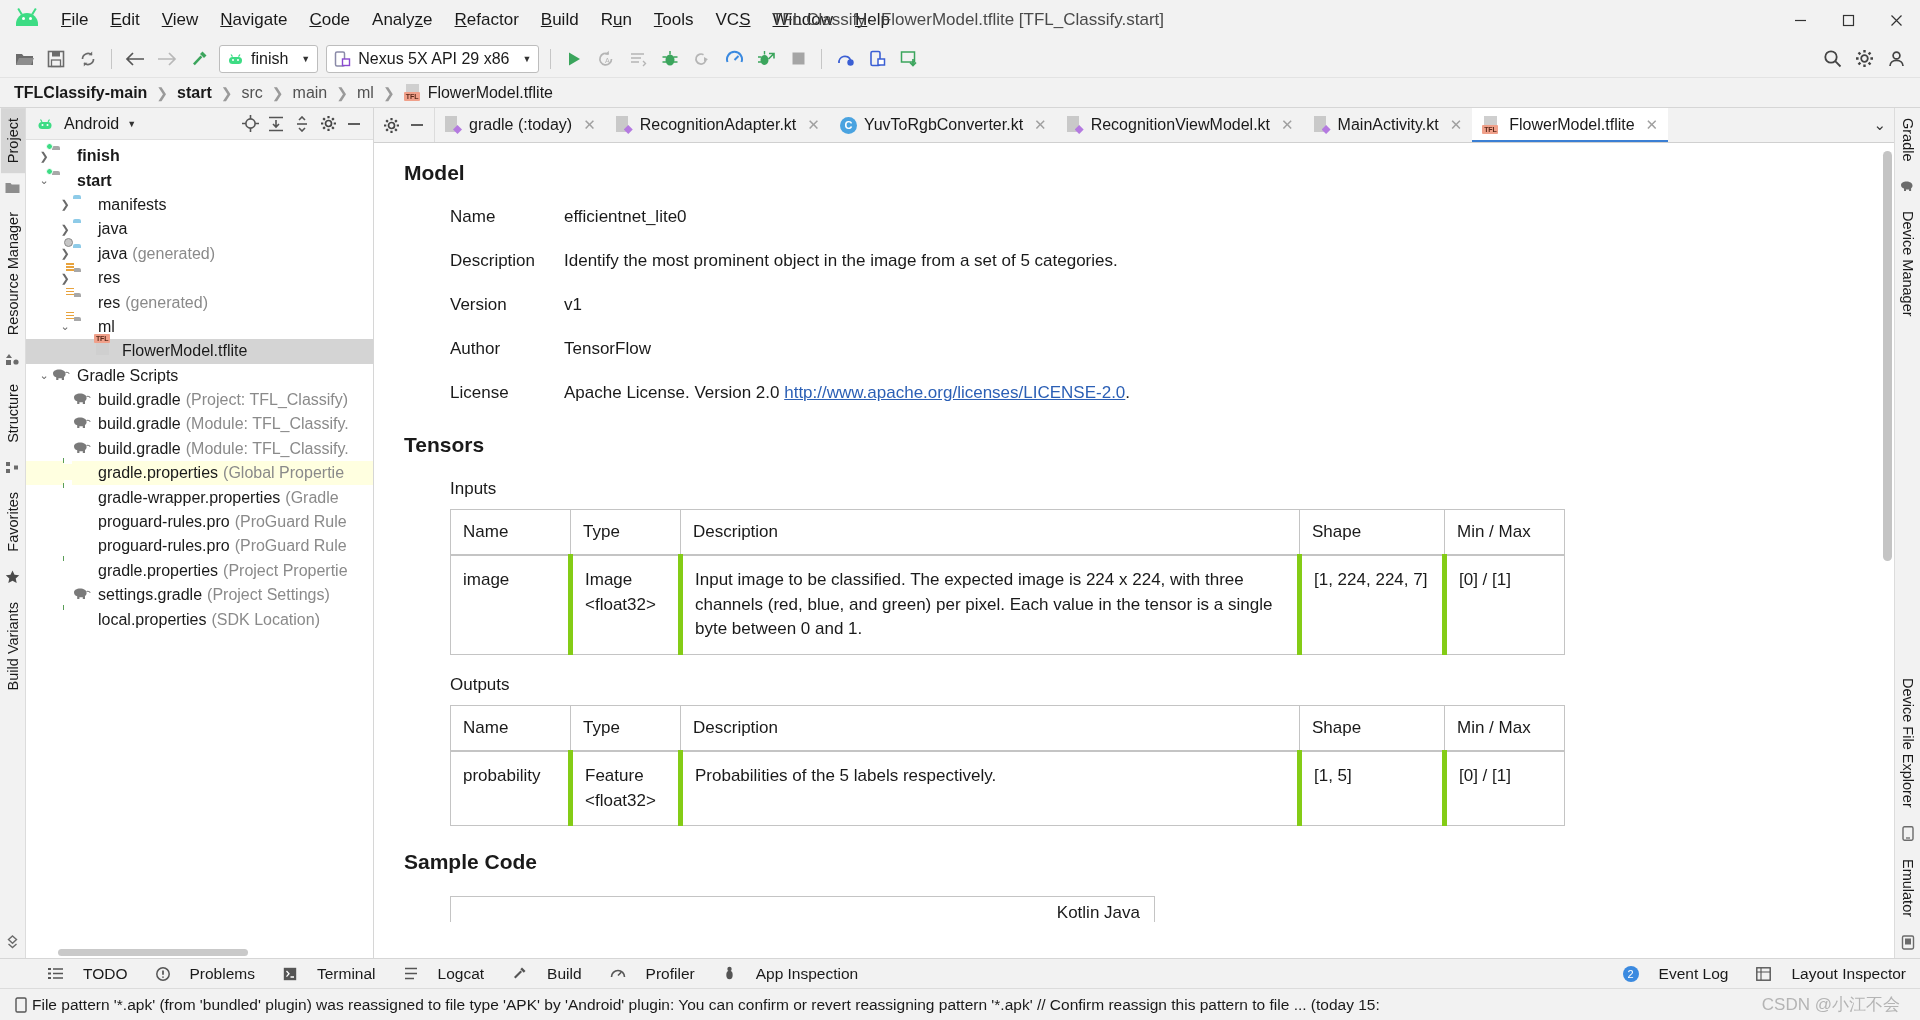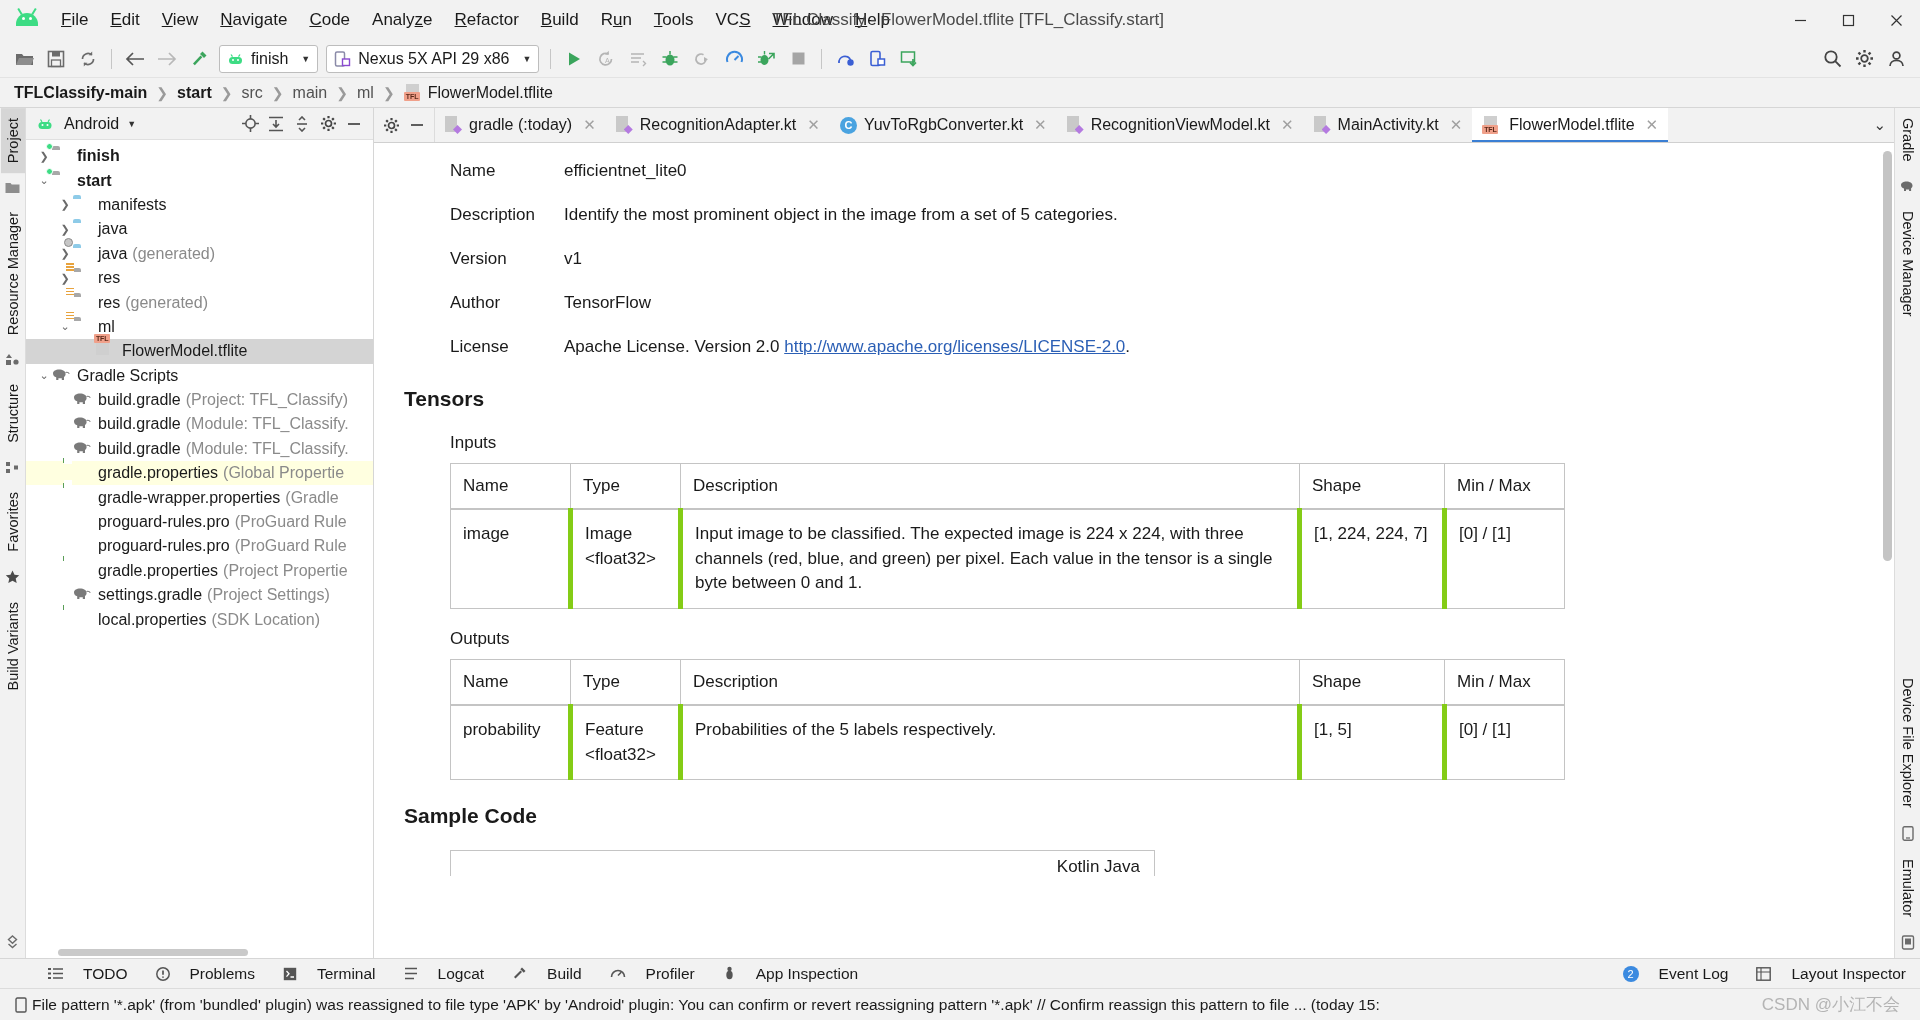--- a/index.html
+++ b/index.html
@@ -715,20 +715,21 @@
               <span class="x">✕</span>
             </div>
           </div>
         <div class="tabs-right">
           <span style="font-size:15px;color:#333;">⌄</span>
         </div>
       </div>
 
       <div class="doc">
         <div class="docpad">
+          <h2 class="sec">Model</h2>
           <div id="modelfields">
               <div class="kvrow">
                 <div class="kvk">Name</div>
                 <div class="kvv">efficientnet_lite0</div>
               </div>
               <div class="kvrow">
                 <div class="kvk">Description</div>
                 <div class="kvv">Identify the most prominent object in the image from a set of 5 categories.</div>
               </div>
               <div class="kvrow">

